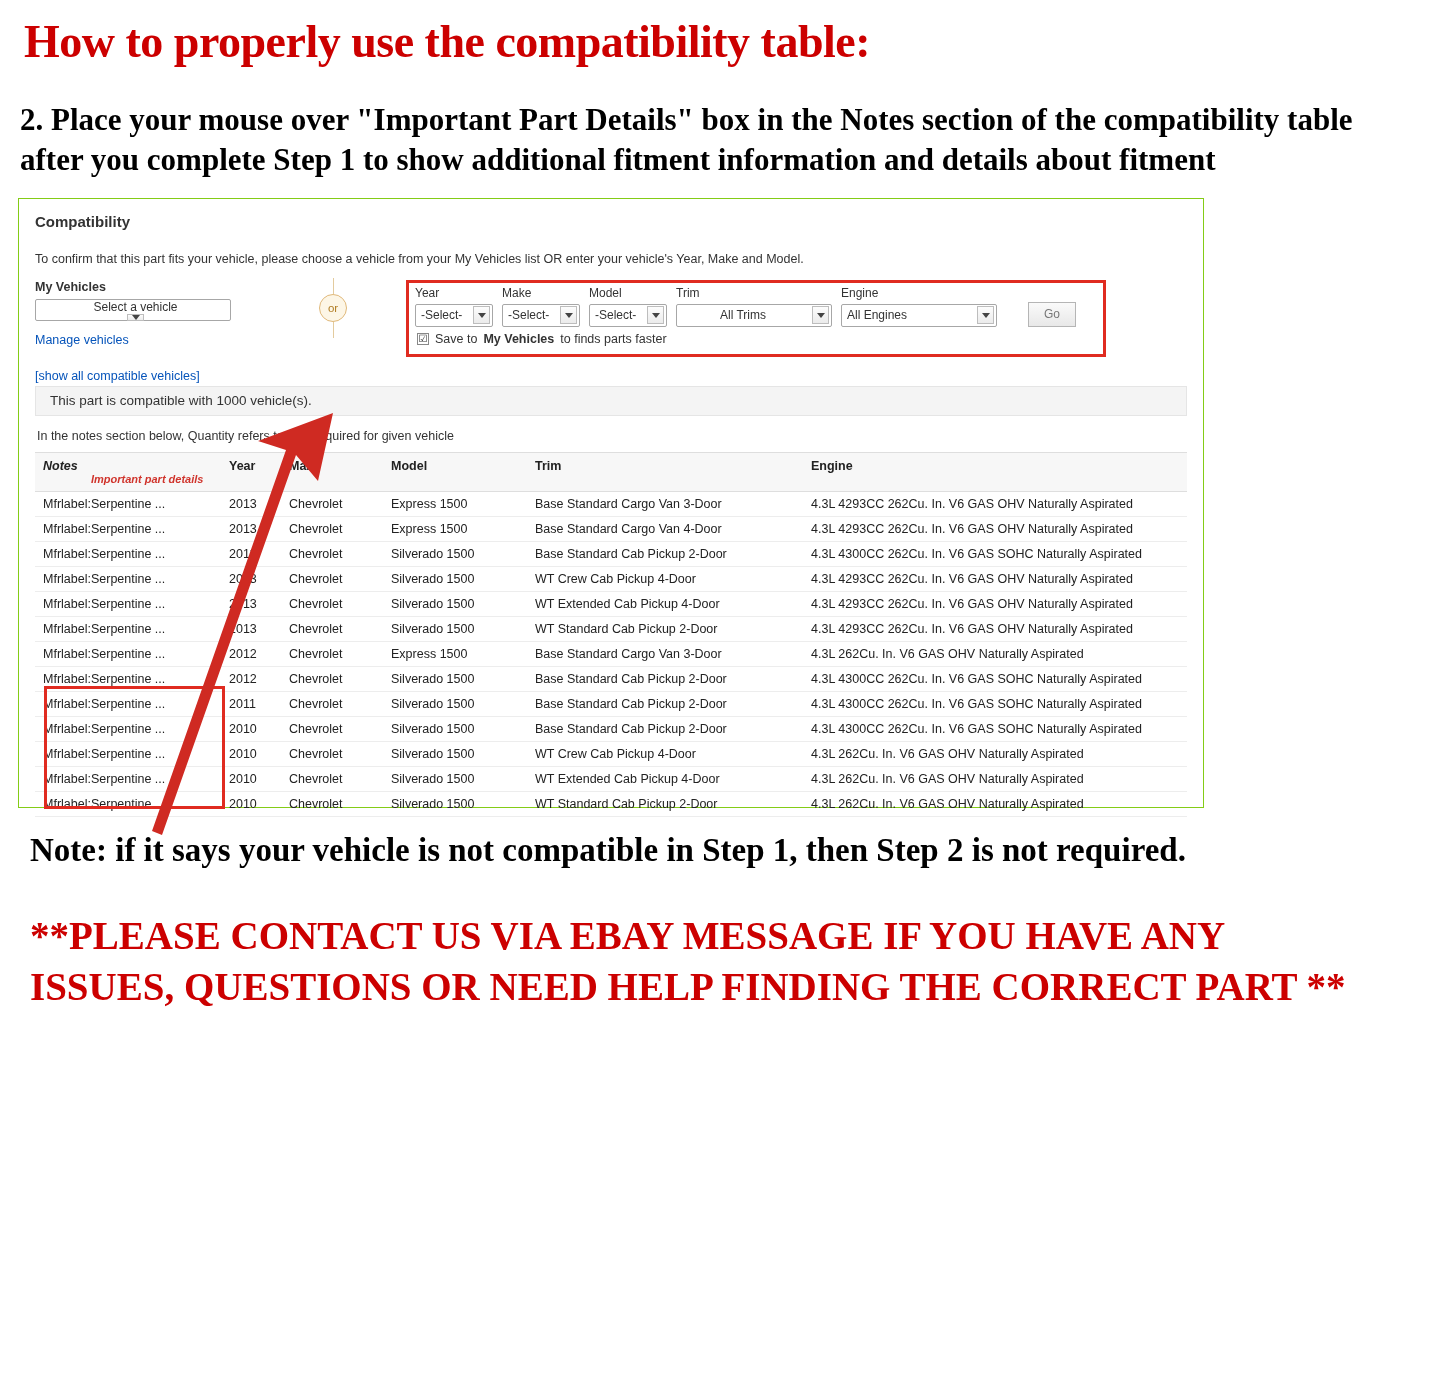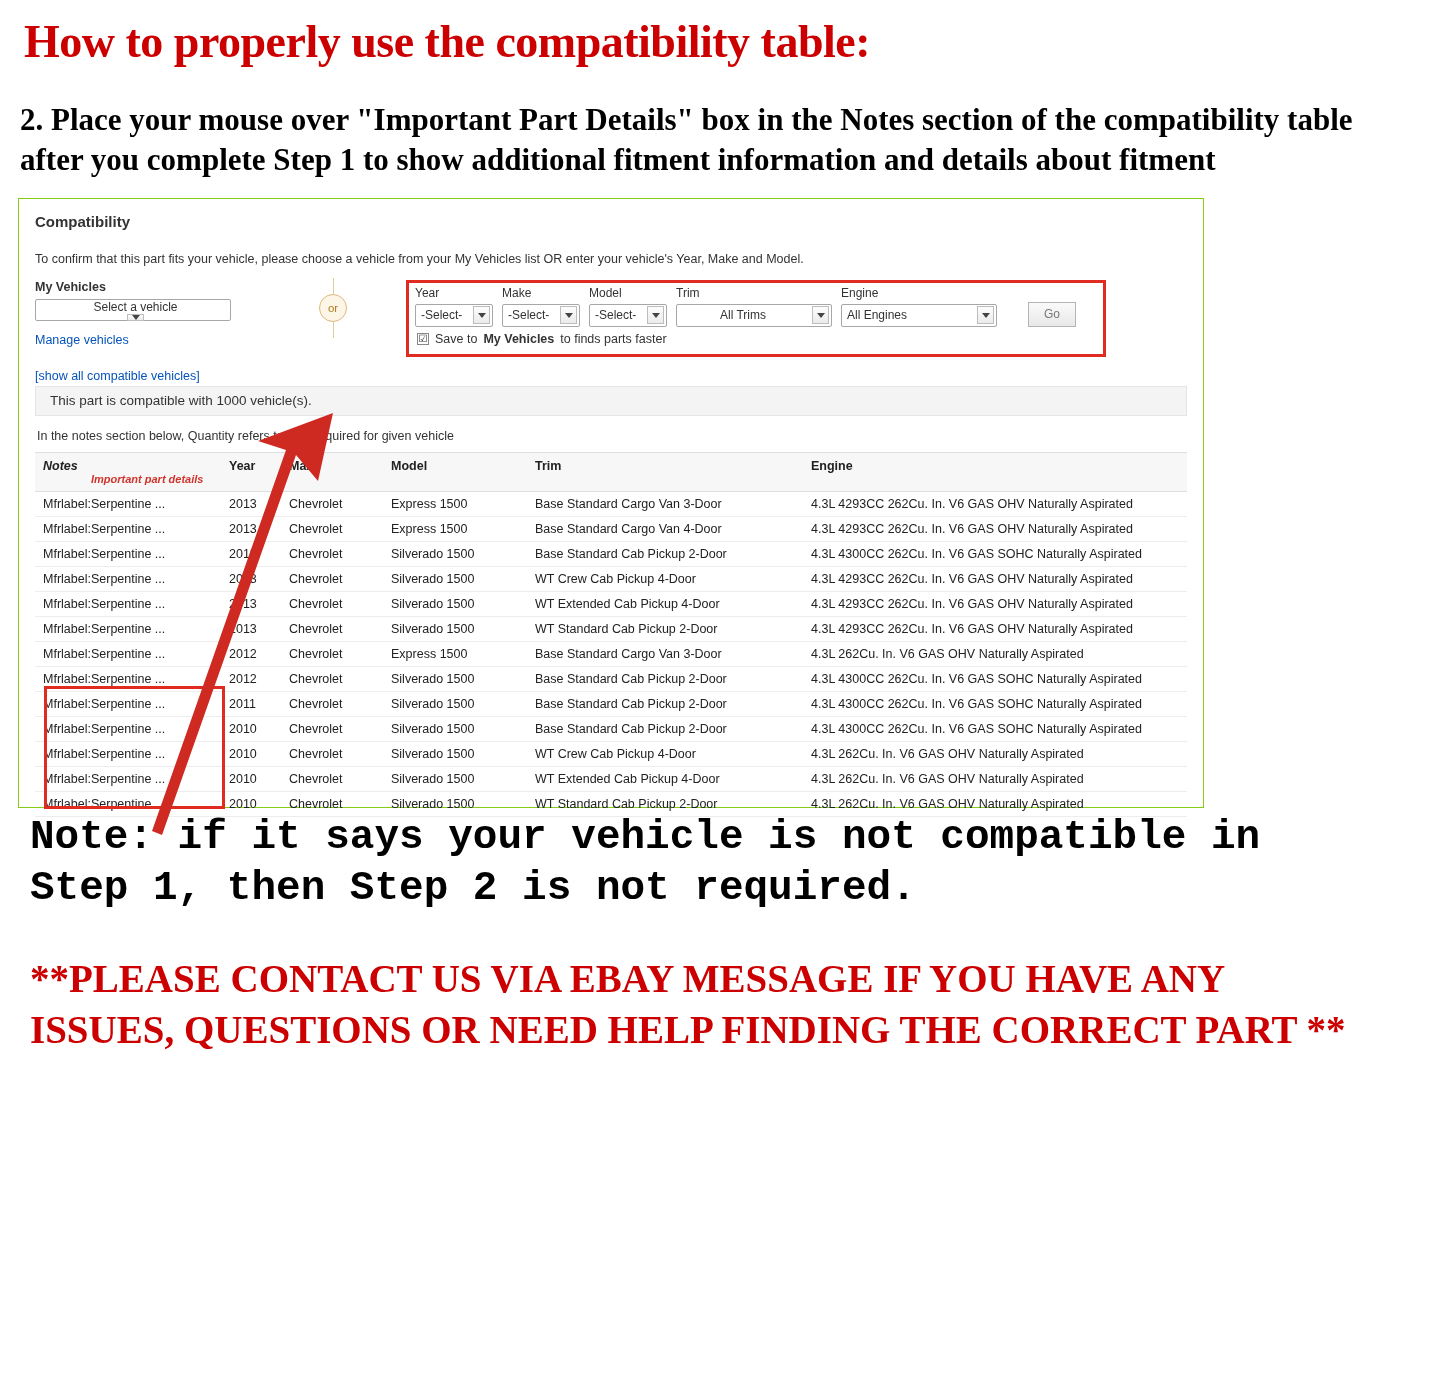--- a/index.html
+++ b/index.html
@@ -311,25 +311,25 @@
     position: absolute;
     left: 150px;
     top: 385px;
     width: 260px;
     height: 440px;
     pointer-events: none;
   }
 
   
   .note-bottom {
-    font-family: Liberation Mono, monospace;
-    font-weight: bold;
-    font-size: 41px;
+    font-family: Liberation Serif, serif;
+    font-weight: bold;
+    font-size: 33px;
     line-height: 1.25;
-    margin: 4px 18px 0 30px;
+    margin: 22px 18px 0 30px;
     max-width: 1340px;
   }
   .contact {
     font-family: "Liberation Serif", serif;
     font-weight: bold;
     color: #cc0000;
     font-size: 39px;
     line-height: 1.3;
     margin: 40px 18px 0 30px;
     max-width: 1330px;

